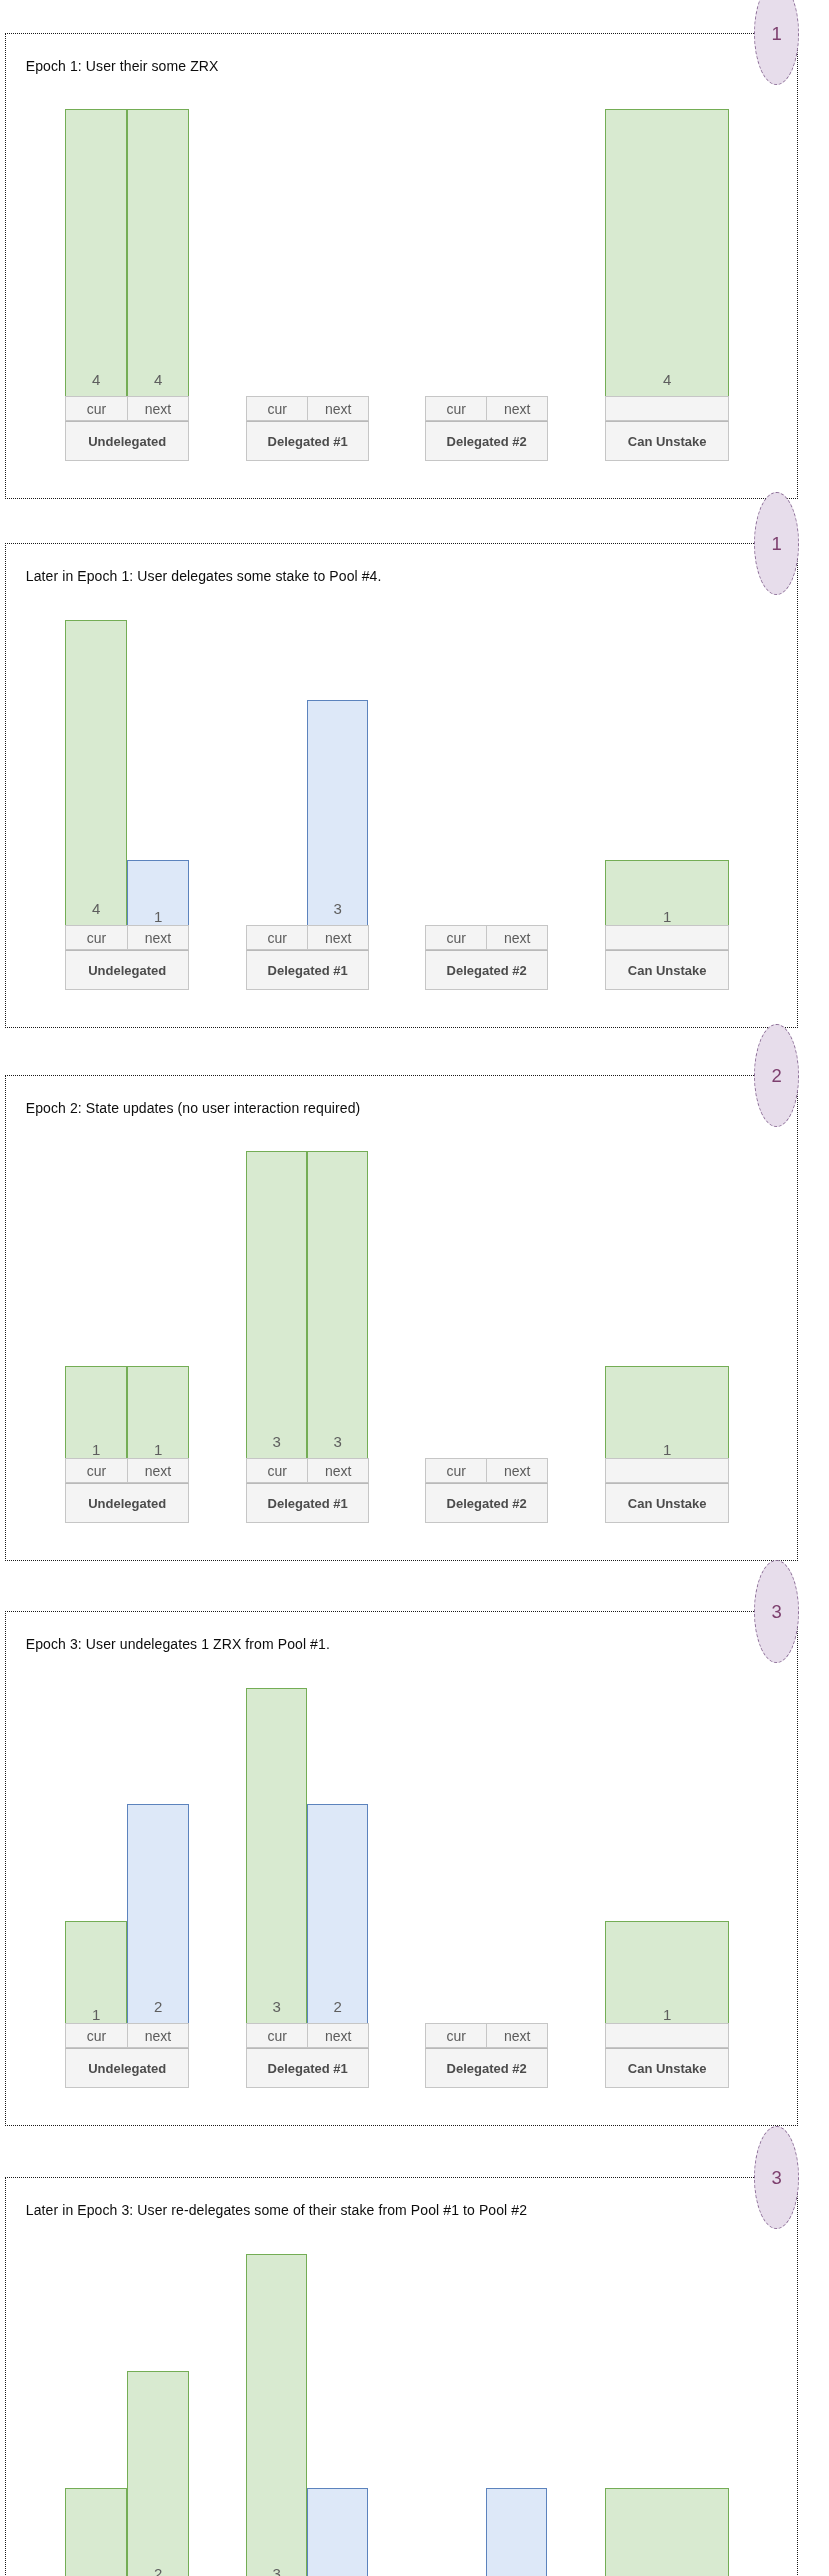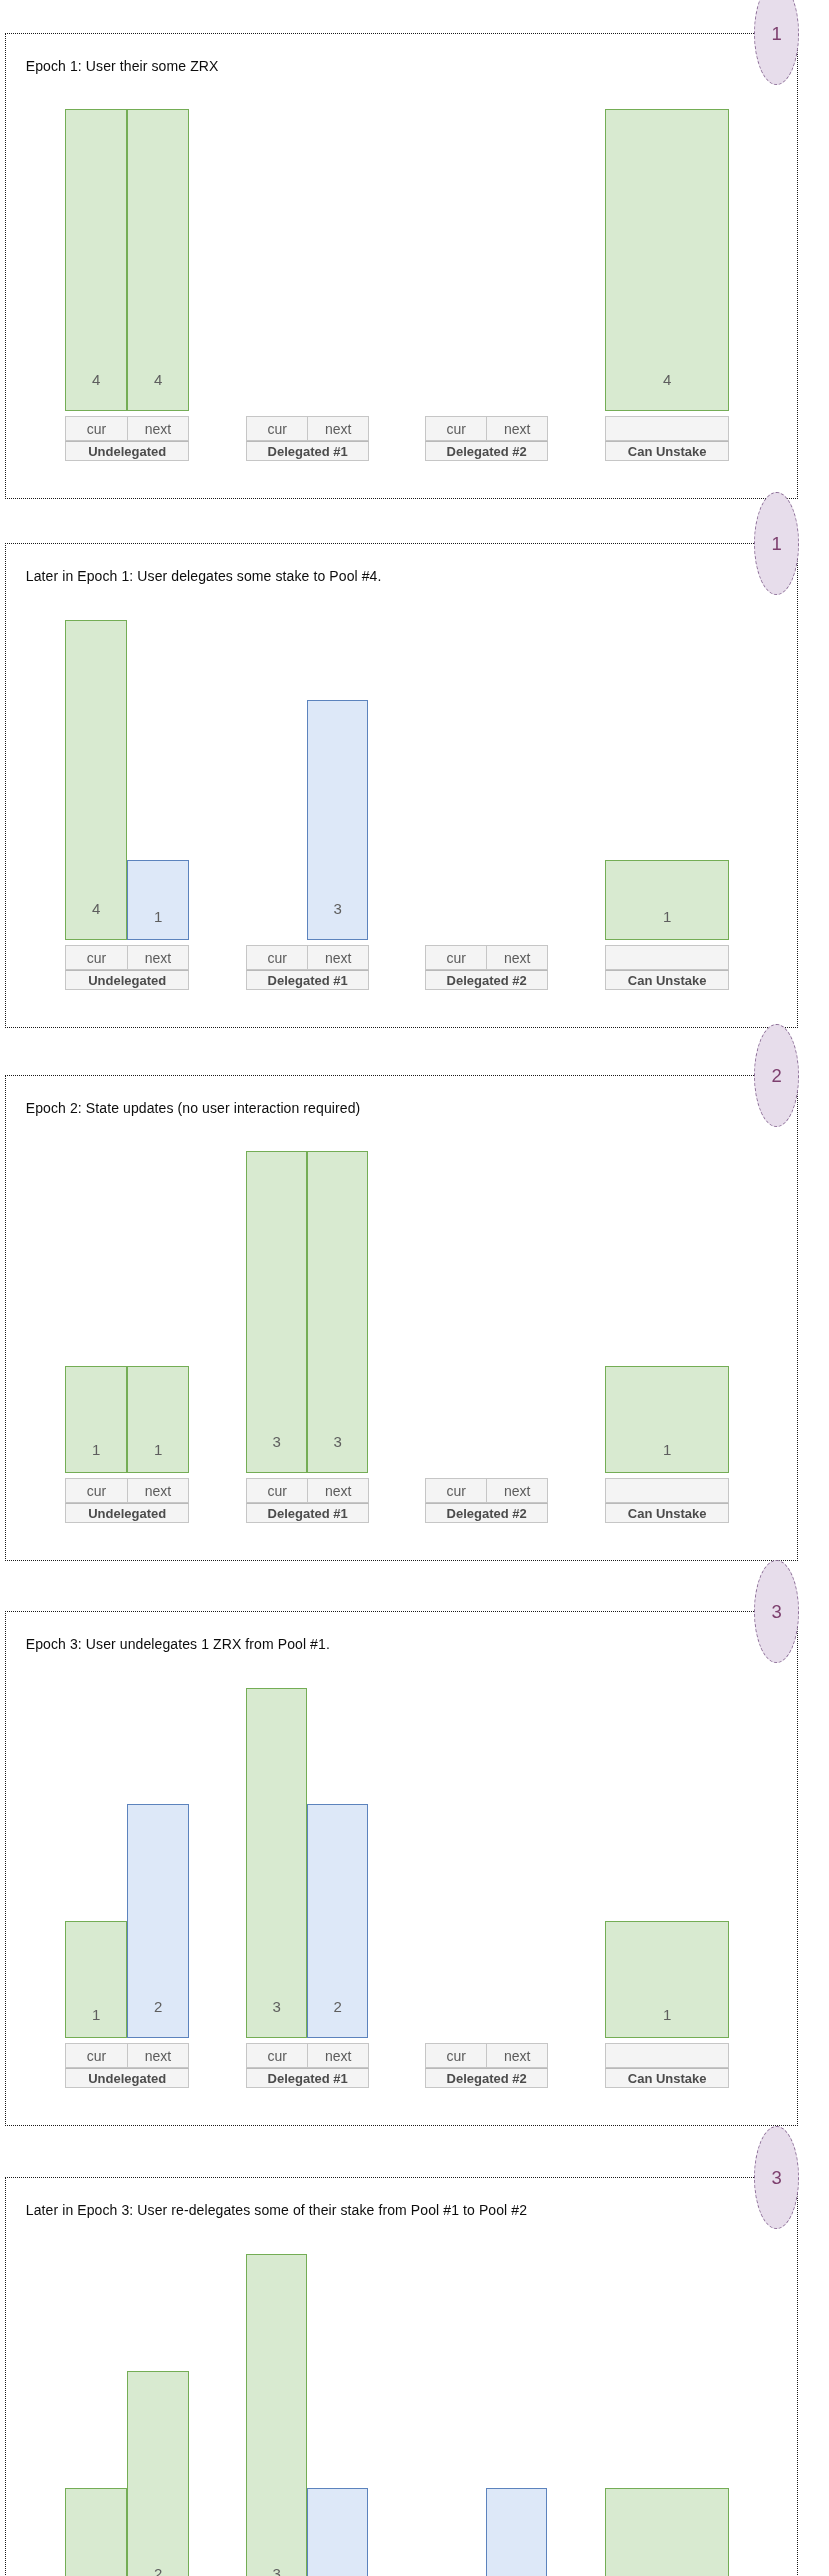--- a/index.html
+++ b/index.html
@@ -74,21 +74,21 @@
     box-sizing:border-box;
   }
   .axis .row{
     display:flex;
     box-sizing:border-box;
     border:1px solid #c6c6c6;
     border-top-width:1.5px;
     background:#f4f4f4;
   }
   .axis .row.curnext{height:25px;}
-  .axis .row.name{height:20px;border-top:1.5px solid #b9b9b9;}
+  .axis .row.name{height:40px;border-top:1.5px solid #b9b9b9;}
   .axis .cell{
     flex:1 1 0;
     display:flex;align-items:center;justify-content:center;
     font-size:14px;color:#5c5c5c;
     box-sizing:border-box;
   }
   .axis .cell + .cell{border-left:1px solid #c6c6c6;}
   .axis .row.name .cell{
     font-size:13px;color:#4c4c4c;font-weight:bold;
   }

